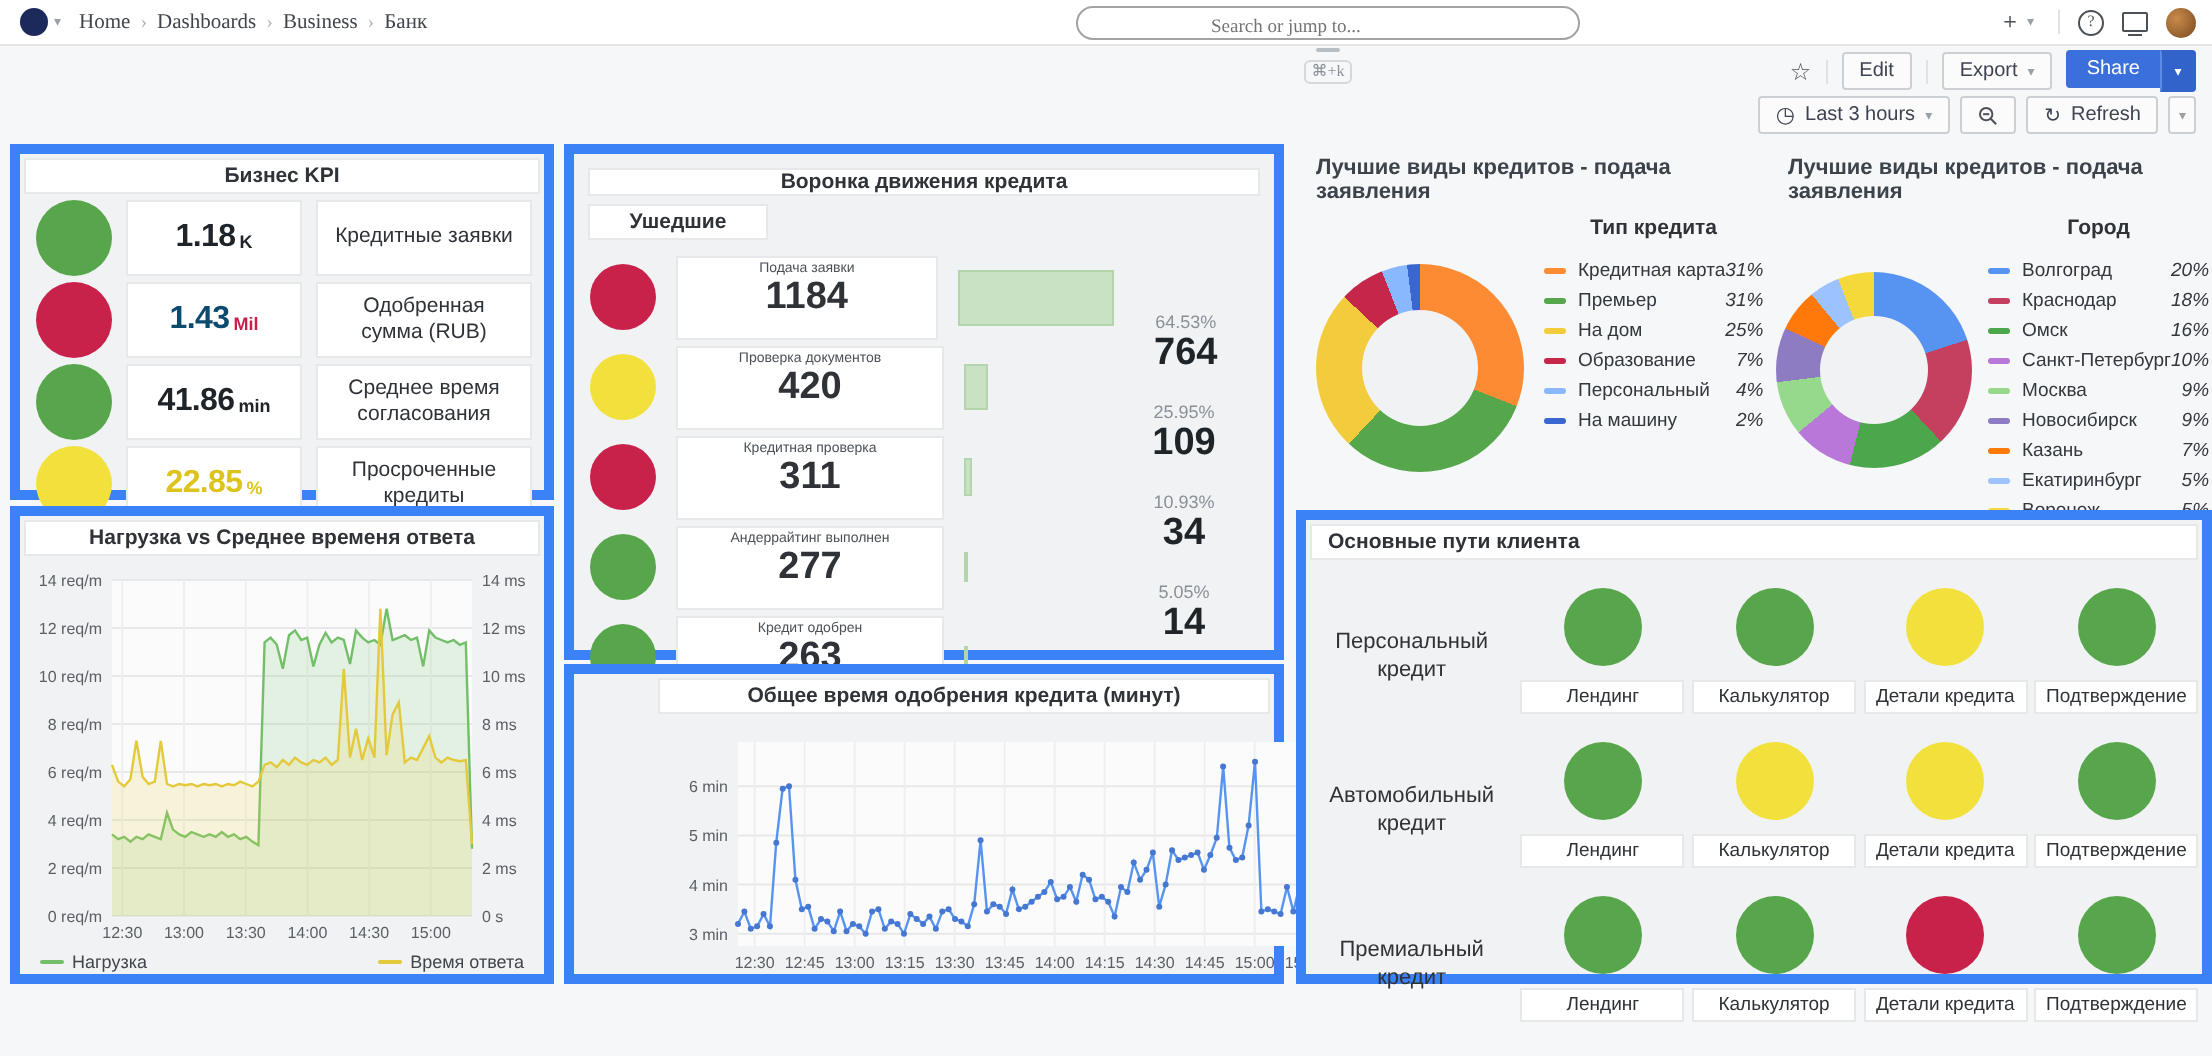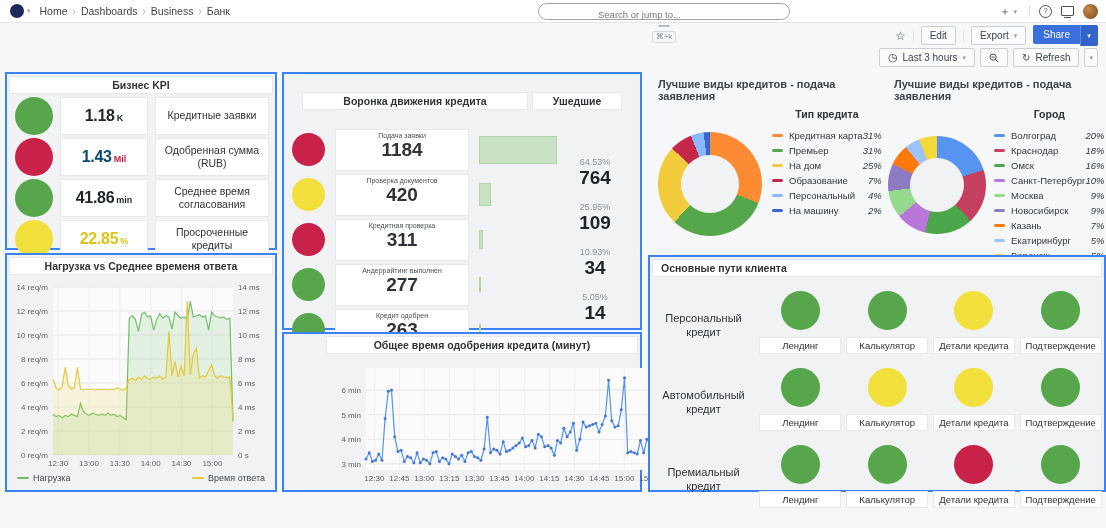--- a/index.html
+++ b/index.html
@@ -1,21 +1,21 @@
 <!DOCTYPE html>
 <html><head>
 <meta charset="utf-8">
 <style>
   html,body{margin:0;padding:0;}
   body{width:1106px;height:528px;position:relative;overflow:hidden;
        font-family:"Liberation Sans",sans-serif;background:#f6f7f8;color:#2f3337;}
   #app{position:absolute;inset:0;}
   
   .topnav{position:absolute;top:0;left:0;right:0;height:22px;background:#fff;
-          border-bottom:1px solid #e4e5e7;display:flex;align-items:center;padding:0 10px;z-index:5;}
+          border-bottom:1px solid #e4e5e7;display:flex;align-items:center;padding:0 10px;z-index:5;font-family:Liberation Serif, serif;}
   .logo{width:14px;height:14px;border-radius:50%;background:#1b2a5b;}
   .caret{font-size:7px;color:#9aa0a8;margin:0 3px;}
   .crumbs{display:flex;align-items:center;gap:5px;font-size:10.5px;color:#41464d;margin-left:6px;}
   .crumb-sep{color:#b0b4ba;font-size:10px;}
   .search{position:absolute;left:538px;top:3px;width:238px;height:15px;border:1px solid #a3a3a3;
           border-radius:9px;background:#fff;display:flex;align-items:center;padding:0 6px;gap:4px;flex-direction:column;}
   .search input{border:none;outline:none;flex:1;font-size:9.5px;color:#555;background:transparent;font-family:inherit;}
   .kbd{border:1px solid #d6d8dc;border-radius:3px;font-size:8px;color:#8a9098;padding:0 3px;line-height:10px;}
   .mini-ic{width:10px;height:8px;border:1px solid #b9bec5;border-radius:2px;}
   .nav-right{position:absolute;right:8px;top:0;height:22px;display:flex;align-items:center;gap:9px;}
@@ -32,37 +32,37 @@
   .btn{height:19px;border:1px solid #ccd0d5;background:#fbfbfc;border-radius:2px;font-size:10px;
        color:#3d4350;display:inline-flex;align-items:center;gap:5px;padding:0 8px;cursor:pointer;white-space:nowrap;}
   .btn .caret{margin:0;}
   .btn-blue{background:#3b6fdc;border-color:#3b6fdc;color:#fff;padding:0 9px;border-radius:2px 0 0 2px;}
   .btn-blue-caret{background:#3263cb;border:1px solid #3263cb;border-left:1px solid #5d8ae6;color:#fff;
        height:19px;width:16px;display:inline-flex;align-items:center;justify-content:center;border-radius:0 2px 2px 0;font-size:7px;cursor:pointer;}
   .share-group{display:flex;}
   .star{font-size:12px;color:#4b5157;}
   .clock{font-size:11px;}
   
-  .panel{position:absolute;background:#f1f2f3;border:2px solid #3b82f6;box-sizing:border-box;}
+  .panel{position:absolute;background:#f1f2f3;border:5px solid #3b82f6;box-sizing:border-box;}
   .phead{height:16px;margin:2px;background:#fff;border:1px solid #e7e8ea;display:flex;align-items:center;
          justify-content:center;font-size:10.5px;font-weight:bold;color:#2f3337;}
   .phead-left{justify-content:flex-start;padding-left:8px;}
   .ptitle-plain{font-size:11px;font-weight:bold;color:#3d434b;padding:6px 0 0 10px;}
   .wbox{background:#fff;border:1px solid #e7e8ea;box-sizing:border-box;}
   .dot{border-radius:50%;flex:none;}
   
   .kpi-row{display:flex;align-items:center;height:38px;margin:3px 6px 0 8px;gap:7px;}
   .kpi-dot{width:38px;height:38px;}
   .kpi-val{width:88px;height:38px;display:flex;align-items:center;justify-content:center;gap:2px;}
   .kpi-val .v{font-size:16px;font-weight:bold;letter-spacing:-0.3px;}
   .kpi-val .u{font-size:9px;font-weight:bold;margin-top:4px;}
   .kpi-lab{flex:1;height:38px;display:flex;align-items:center;justify-content:center;
            font-size:10.5px;text-align:center;line-height:1.25;padding:0 6px;}
   
-  .fun-head{display:flex;margin:18px;gap:4px;}
+  .fun-head{display:flex;margin:7px;gap:4px;flex-direction:column;}
   .fun-head .t1{flex:1;}
   .fun-head .t2{width:88px;margin:0;}
   .fun-row{display:flex;align-items:center;height:43px;margin:2px 8px 0 8px;}
   .fun-dot{width:33px;height:33px;}
   .fun-box{width:134px;margin-left:10px;height:42px;display:flex;flex-direction:column;}
   .fun-box .l{font-size:7px;color:#4b5157;text-align:center;padding-top:2px;}
   .fun-box .v{font-size:19px;font-weight:bold;text-align:center;line-height:1.2;}
   .fun-barzone{flex:1;display:flex;align-items:center;padding-left:10px;}
   .fun-bar{background:#c9e2c3;border:1px solid #b4d5ac;box-sizing:border-box;}
   .fun-lost{width:74px;text-align:center;display:flex;flex-direction:column;margin-top:47px;}

